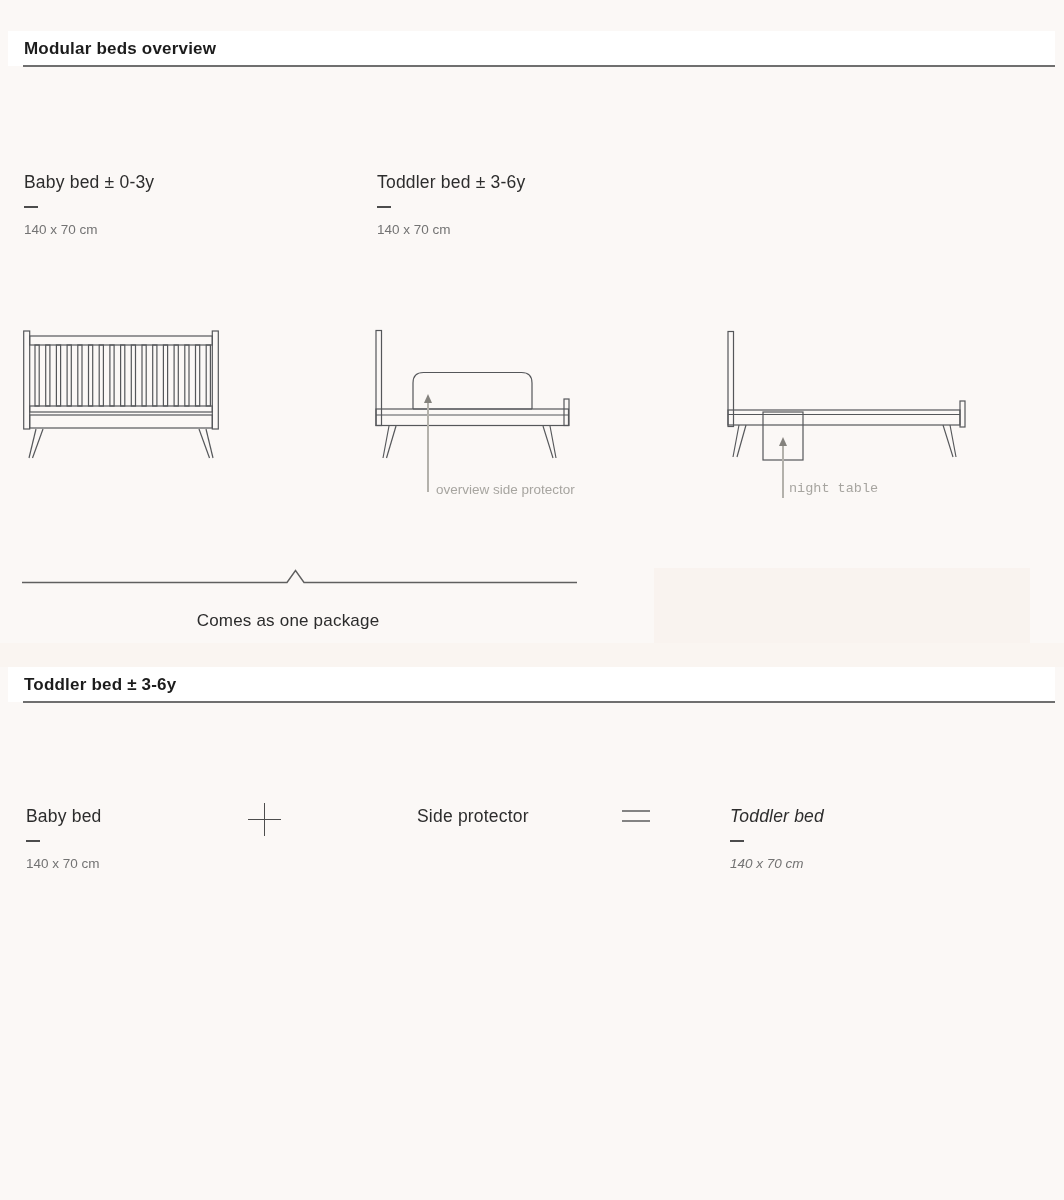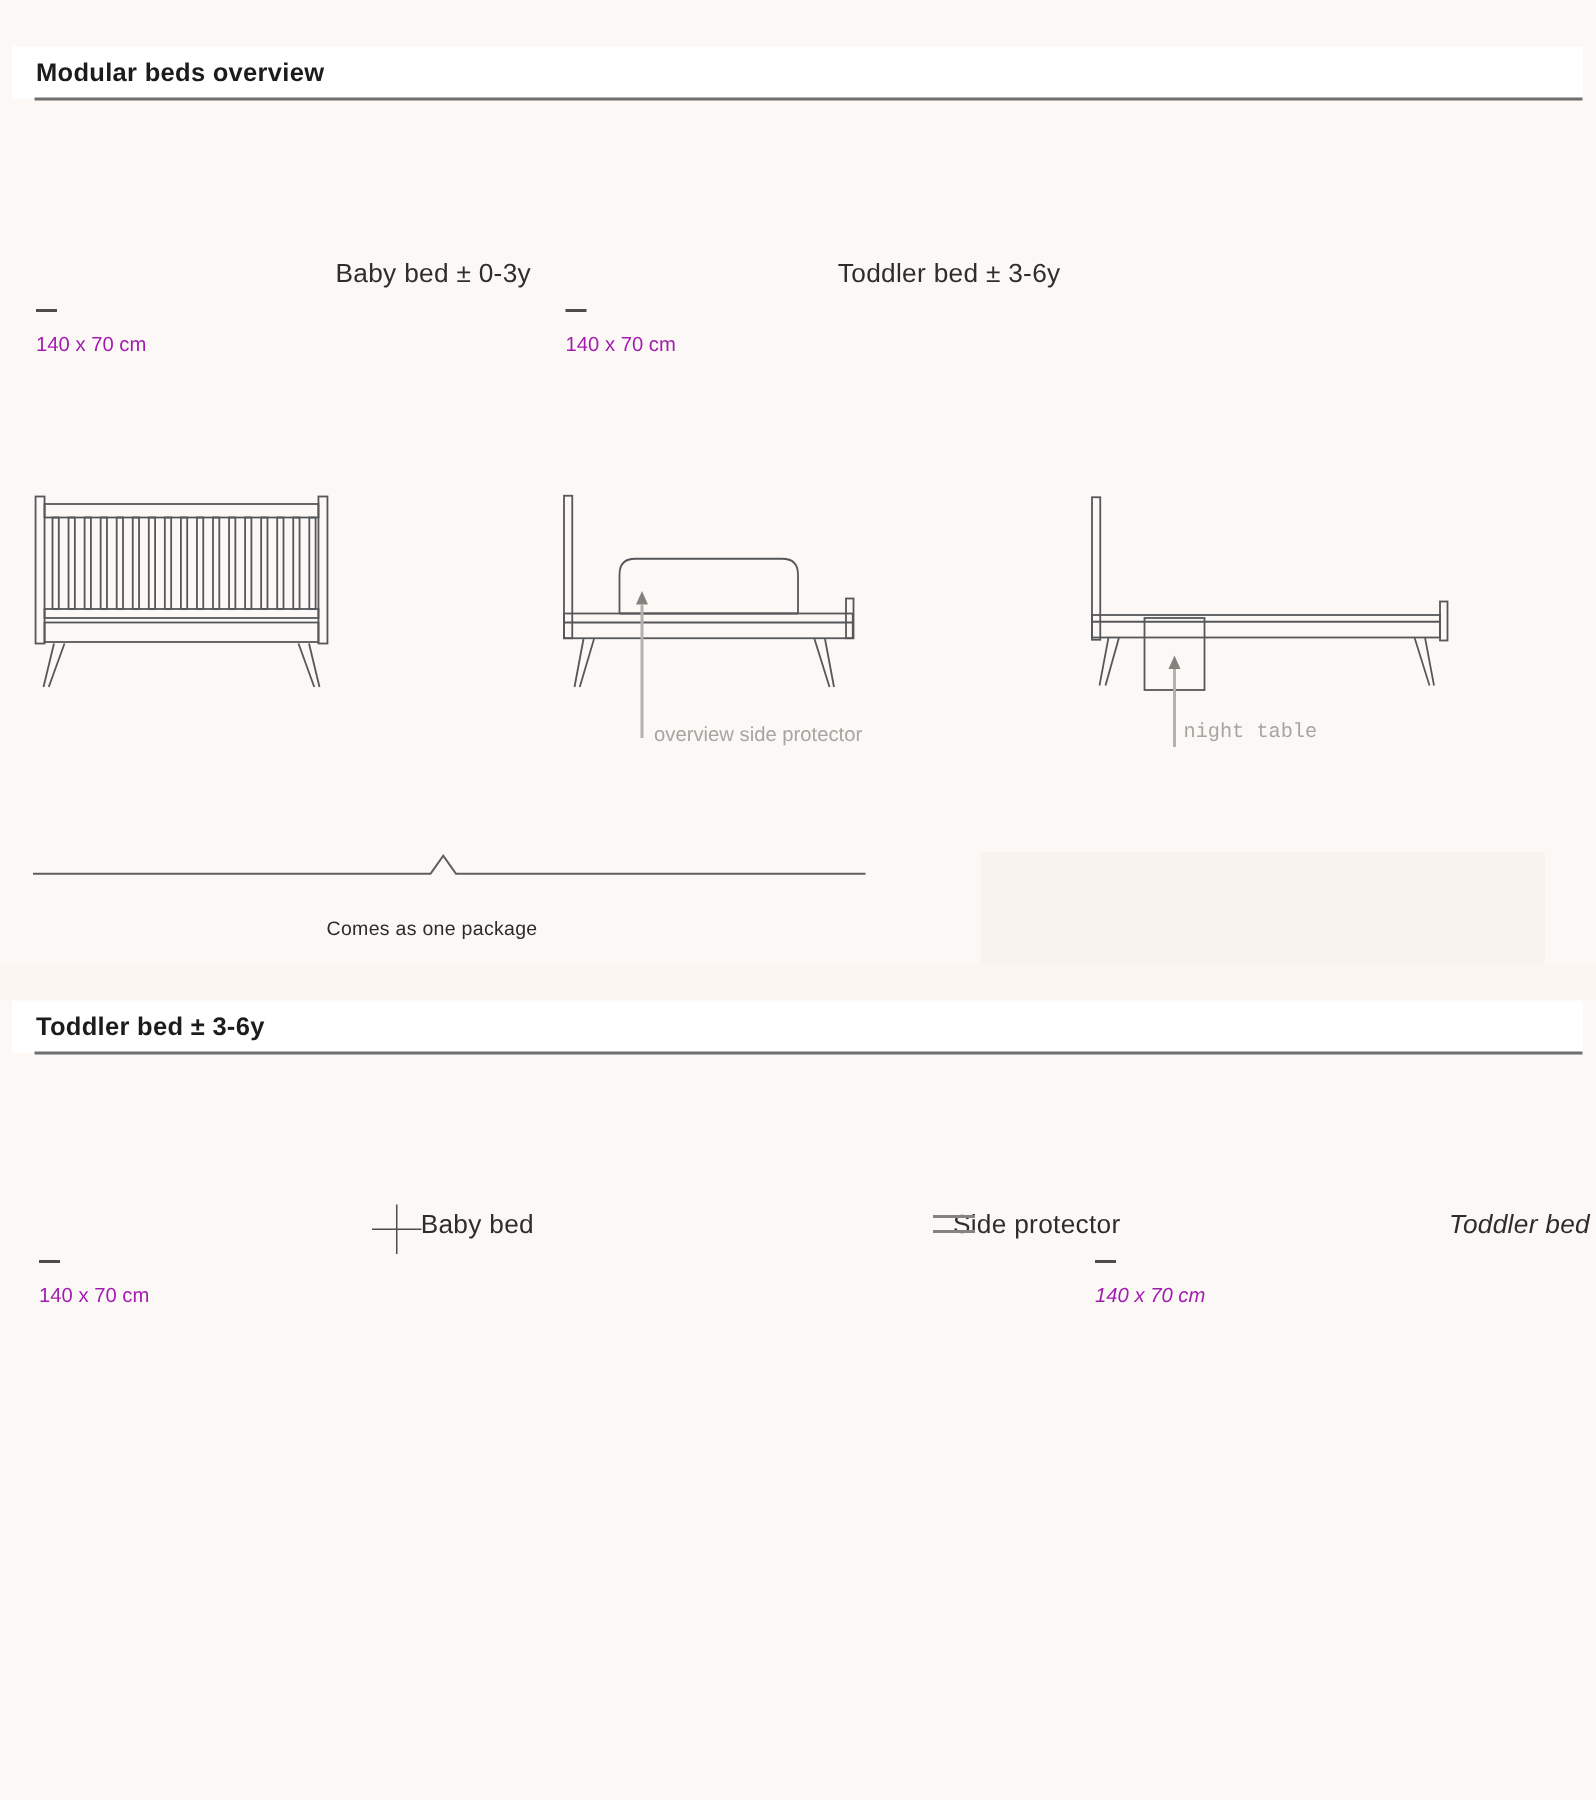--- a/index.html
+++ b/index.html
@@ -25,23 +25,23 @@
     position:absolute; left:16px; top:8px;
     font-size:17px; font-weight:bold; color:#1c1c1c; letter-spacing:.2px;
   }
   .band-rule {
     position:absolute; left:15px; right:0; bottom:-1px; height:2px;
     background:#6f6f6f;
   }
 
   
   .col { position:absolute; width:330px; }
-  .col-title { font-size:17.5px; color:#2d2d2d; letter-spacing:.2px;text-align:right; }
+  .col-title { font-size:17.5px; color:#2d2d2d; letter-spacing:.2px; }
   .dash { width:14px; height:2px; background:#4c4c4c; margin-top:13px; }
-  .details { margin-top:10px; font-size:13.5px; line-height:23px; color:#a21caf; }
+  .details { margin-top:10px; font-size:13.5px; line-height:23px; color:#737373; }
 
   .col-a1 { left:24px;  top:172px; }
   .col-b1 { left:377px; top:172px; }
   .col-c1 { left:729px; top:172px; }
 
   .col-a2 { left:26px;  top:806px; }
   .col-b2 { left:417px; top:806px; }
   .col-c2 { left:730px; top:806px;font-style:italic; }
 
   
@@ -67,21 +67,21 @@
   .arrow-b { left:776px; top:437px; }
   .arrow-b .arrow-stem { height:52px; }
   .annotation { position:absolute; font-size:13.5px; color:#a7a5a0; }
   .ann-a { left:436px; top:482px; }
   .ann-b { left:789px; top:481px;font-family:Liberation Mono, monospace; }
 
   
   .brace { position:absolute; left:22px; top:569px; }
   .package-note {
     position:absolute; left:100px; top:611px; width:376px;
-    text-align:center; font-size:13px; color:#2c2c2c; letter-spacing:.2px;
+    text-align:center; font-size:17px; color:#2c2c2c; letter-spacing:.2px;
   }
 
   
   .plus-icon { position:absolute; left:248px; top:803px; width:33px; height:33px; }
   .plus-icon .h { position:absolute; left:0; top:15.6px; width:33px; height:1.8px; background:#4d4d4d; }
   .plus-icon .v { position:absolute; left:15.6px; top:0; width:1.8px; height:33px; background:#4d4d4d; }
   .equals-icon { position:absolute; left:622px; top:810px; width:28px; height:14px; }
   .equals-icon .b1 { position:absolute; left:0; top:0;  width:28px; height:2px; background:#838383; }
   .equals-icon .b2 { position:absolute; left:0; top:10px; width:28px; height:2px; background:#838383; }
   .sr { position:absolute; width:1px; height:1px; overflow:hidden; clip:rect(0 0 0 0); }

